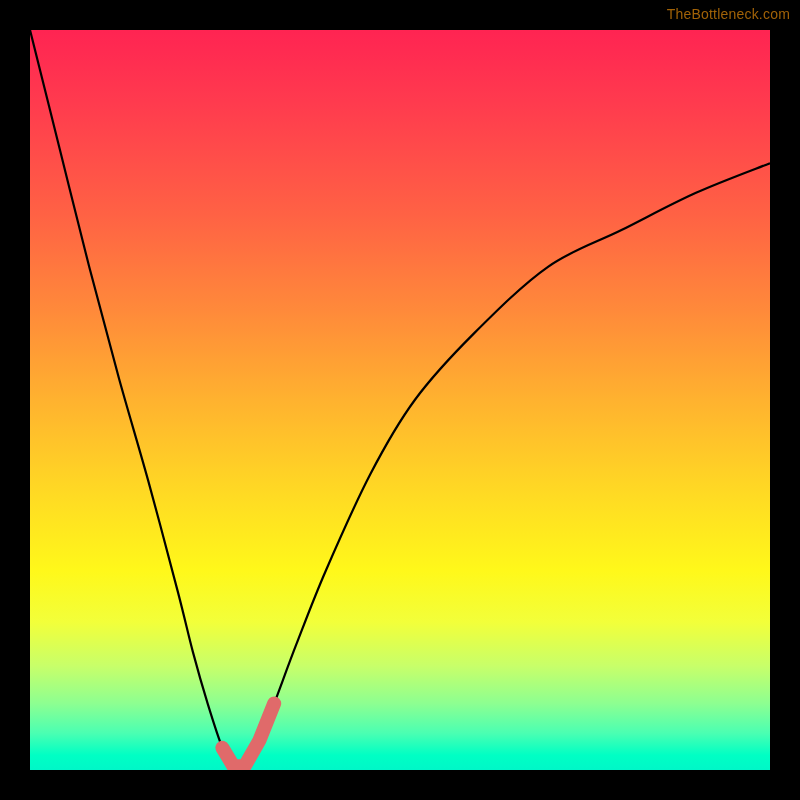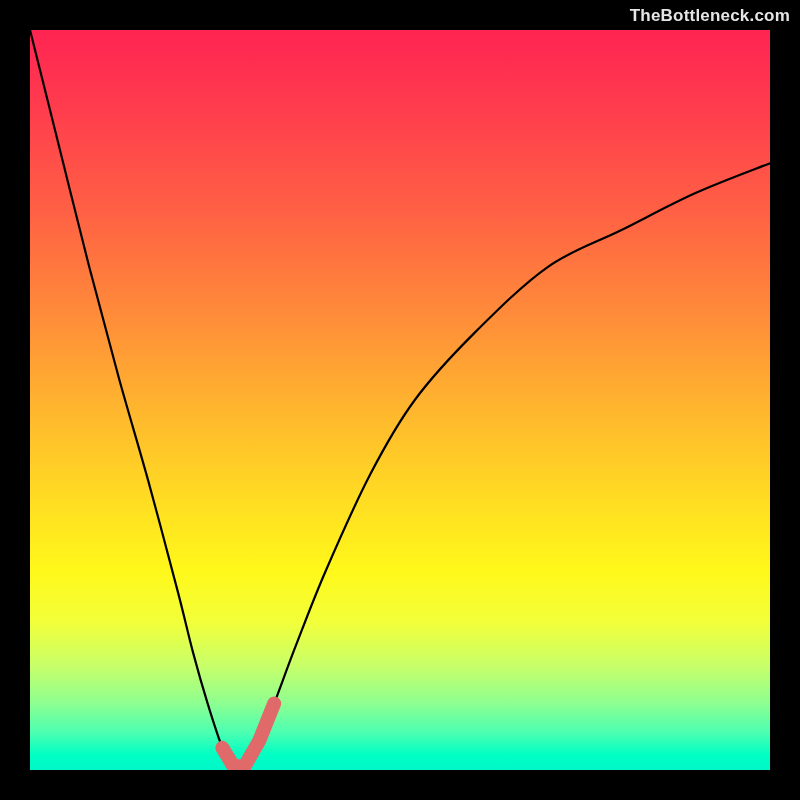--- a/index.html
+++ b/index.html
@@ -36,24 +36,24 @@
       #8dff91 91%,
       #4bffb2 95%,
       #00ffc4 98%,
       #00f7c8 100%
     );
   }
   .watermark {
     position: absolute;
     top: 6px;
     right: 10px;
-    color: #e5e5e5;
-    font-size: 17px;
+    color: #a16207;
+    font-size: 14px;
     letter-spacing: 0.2px;
-    font-weight: 700;
+    font-weight: 400;
     user-select: none;
   }
   svg.curve {
     position: absolute;
     left: 0;
     top: 0;
   }
 </style>
 </head>
 <body>

